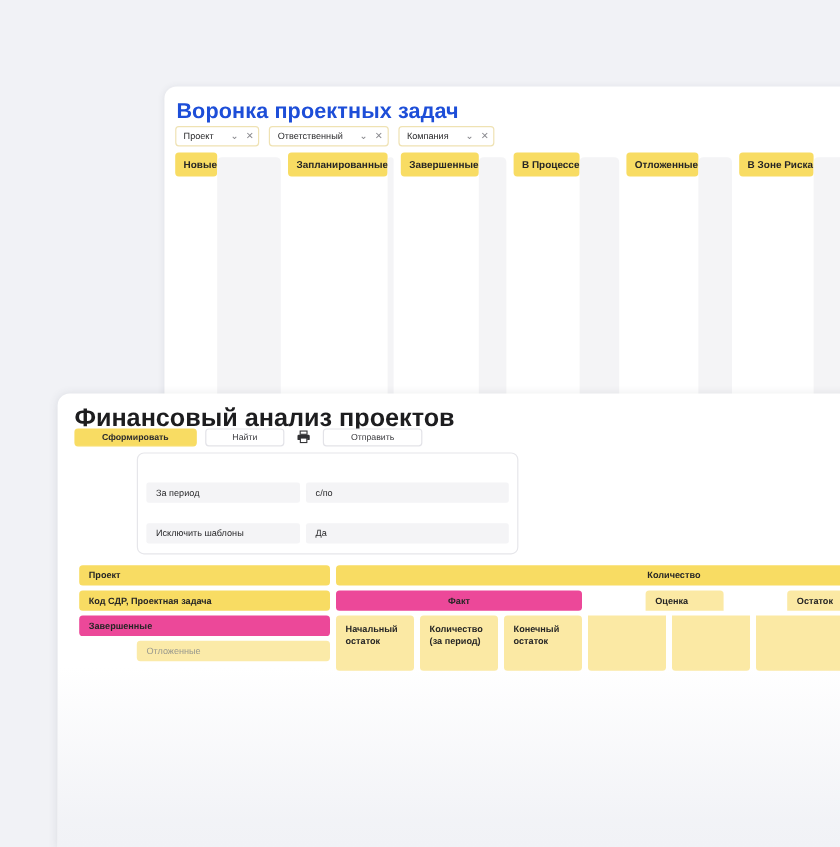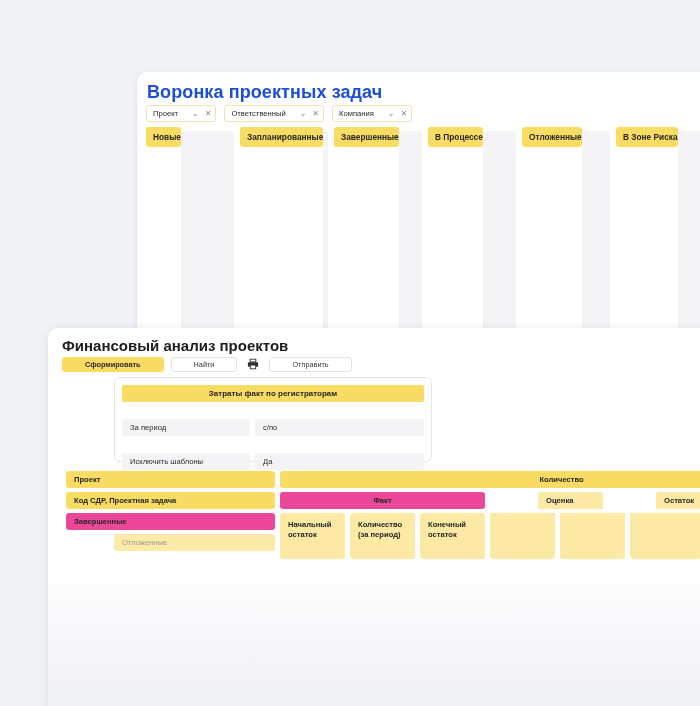--- a/index.html
+++ b/index.html
@@ -126,21 +126,21 @@
     bottom: 0;
     height: 150px;
     background: linear-gradient(to bottom, rgba(255,255,255,0) 0%, rgba(241,242,246,0.92) 85%, rgba(241,242,246,1) 100%);
     pointer-events: none;
     z-index: 5;
   }
   #report-title {
     position: absolute;
     left: 14px;
     top: 9px;
-    font-size: 15px;
+    font-size: 21px;
     font-weight: bold;
     color: #1d1d1f;
     white-space: nowrap;
   }
   #report-toolbar {
     position: absolute;
     left: 14px;
     top: 28px;
     display: flex;
     align-items: center;
@@ -347,21 +347,20 @@
       <svg width="12" height="12" viewBox="0 0 16 16">
         <rect x="4.2" y="1.6" width="7.6" height="3.6" fill="none" stroke="#303033" stroke-width="1.2"></rect>
         <path d="M2.6 5.6h10.8a1.4 1.4 0 0 1 1.4 1.4v3.6a1 1 0 0 1-1 1h-1.8V9.2H4v2.4H2.2a1 1 0 0 1-1-1V7a1.4 1.4 0 0 1 1.4-1.4z" fill="#303033"></path>
         <rect x="4.4" y="9.4" width="7.2" height="5" fill="none" stroke="#303033" stroke-width="1.2"></rect>
       </svg>
     </div>
     <div class="tbtn ghost">Отправить</div>
   </div>
 
   <div id="settings-card">
-    <div id="settings-title">Затраты факт по регистраторам</div>
 
     <div class="srow">
       <div class="scell-label">За период</div>
       <div class="scell-value">с/по</div>
     </div>
 
     <div class="srow">
       <div class="scell-label">Исключить шаблоны</div>
       <div class="scell-value">Да</div>
     </div>

